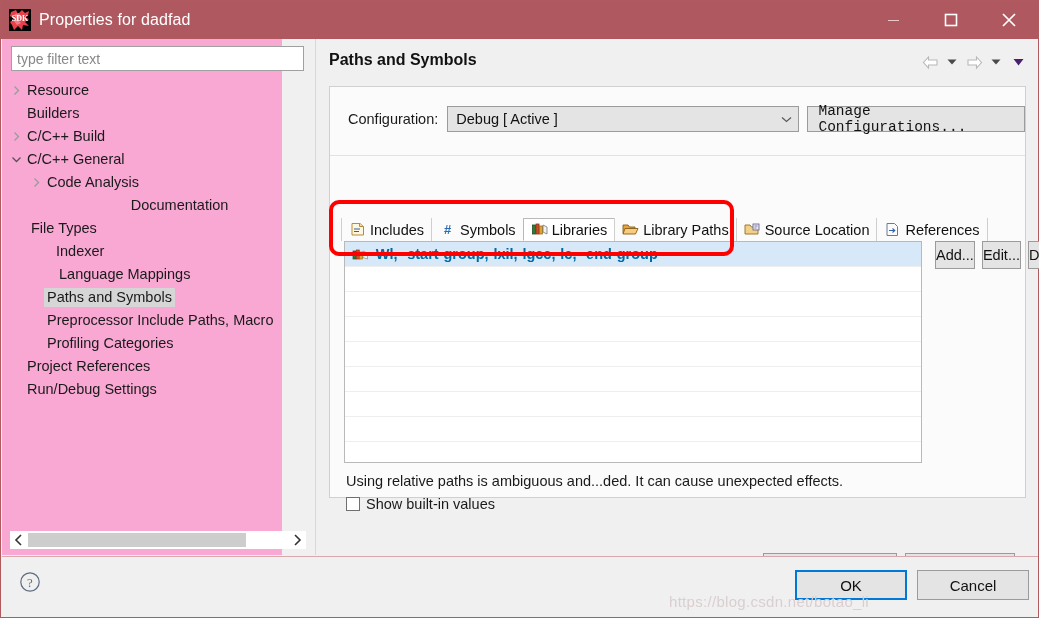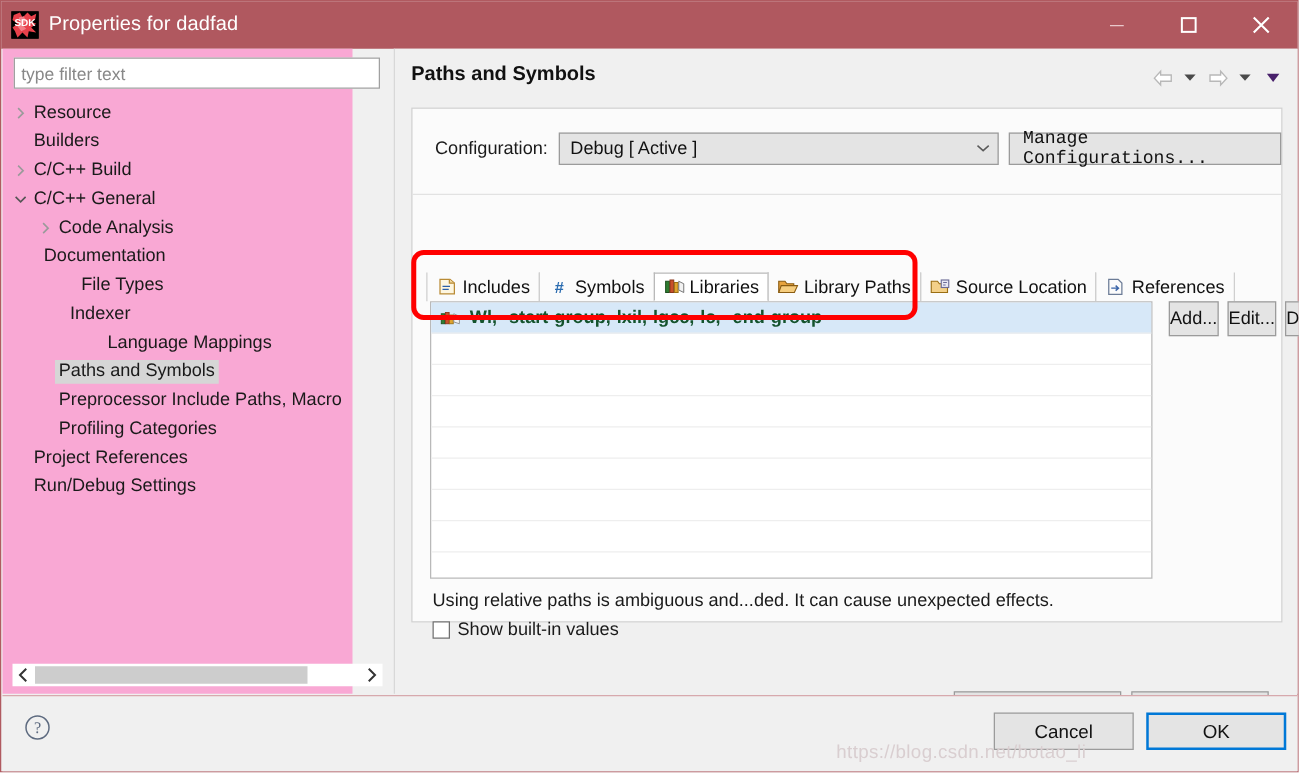--- a/index.html
+++ b/index.html
@@ -29,21 +29,21 @@
     background: #000;
     position: relative; flex: none;
     overflow: hidden;
   }
   .title-icon .spark {
     position: absolute; left: 0; top: 0; width: 22px; height: 22px;
   }
   .title-icon .sdktxt {
     position: absolute; left: 0; top: 5px; width: 22px;
     text-align: center;
-    font-family: Liberation Sans, sans-serif;
+    font-family: Liberation Serif, serif;
     font-size: 8px; font-weight: bold; color: #ffffff;
     letter-spacing: 0px; line-height: 10px;
   }
   .title-text {
     color: #ffffff; font-size: 16px; letter-spacing: 0.1px;
     white-space: nowrap;
   }
   .win-btns {
     position: absolute; right: 0; top: 0; height: 38px;
     display: flex;
@@ -204,21 +204,21 @@
     background: #ffffff;
     border: 1px solid #b9b9b9;
   }
   .list-row {
     height: 25px;
     display: flex; align-items: center;
     padding-left: 6px;
     font-size: 14.5px;
     border-bottom: 1px solid #eeeeee;
   }
-  .list-row.sel { background: #d7e8f8; font-weight: bold; color: #14532d; text-align: right; }
+  .list-row.sel { background: #d7e8f8; font-weight: bold; color: #0369a1; text-align: right; }
   .list-row .litem-icon {
     width: 18px; height: 16px; margin-right: 2px; flex: none;
     display: flex; align-items: center; justify-content: center;
   }
   .list-empty { height: 25px; border-bottom: 1px solid #eeeeee; }
 
   .side-btns {
     position: absolute; left: 605px; top: 154px;
     width: 100px;
     display: flex; flex-direction: row; gap: 7px;
@@ -375,33 +375,33 @@
           <span class="tree-label">C/C++ General</span>
         </div>
         <div class="tree-row" style="padding-left: 26px;">
           <span class="tw-arrow">
             <svg width="9" height="11" viewBox="0 0 9 11">
               <path d="M2.5 1.5 L6.5 5.5 L2.5 9.5" stroke="#9a9a9a" stroke-width="1.3" fill="none"></path>
             </svg>
           </span>
           <span class="tree-label">Code Analysis</span>
         </div>
-        <div class="tree-row" style="padding-left: 14px;">
+        <div class="tree-row" style="padding-left: 27px; justify-content: center;">
           <span class="tw-arrow"></span>
           <span class="tree-label">Documentation</span>
         </div>
-        <div class="tree-row" style="padding-left: 28px; margin-left: 16px;">
+        <div class="tree-row" style="padding-left: 10px;">
           <span class="tw-arrow"></span>
           <span class="tree-label">File Types</span>
         </div>
         <div class="tree-row" style="padding-left: 35px;">
           <span class="tw-arrow"></span>
           <span class="tree-label">Indexer</span>
         </div>
-        <div class="tree-row" style="padding-left: 38px; margin-left: 27px;">
+        <div class="tree-row" style="padding-left: 38px;">
           <span class="tw-arrow"></span>
           <span class="tree-label">Language Mappings</span>
         </div>
         <div class="tree-row selected" style="padding-left: 26px;">
           <span class="tw-arrow"></span>
           <span class="tree-label">Paths and Symbols</span>
         </div>
         <div class="tree-row" style="padding-left: 26px;">
           <span class="tw-arrow"></span>
           <span class="tree-label">Preprocessor Include Paths, Macro</span>
@@ -592,20 +592,20 @@
   <div class="annot"></div>
 
   <div class="footer">
     <div class="help-icon">
       <svg width="22" height="22" viewBox="0 0 22 22">
         <circle cx="11" cy="11" r="9.2" fill="none" stroke="#5e6b80" stroke-width="1.2"></circle>
         <text x="11" y="15.5" font-family="Liberation Serif, serif" font-size="13" fill="#5e6b80" text-anchor="middle">?</text>
       </svg>
     </div>
     <div class="footer-btns">
+      <div class="fbtn default">OK</div>
       <div class="fbtn">Cancel</div>
-      <div class="fbtn default">OK</div>
     </div>
   </div>
 
   <div class="watermark">https://blog.csdn.net/botao_li</div>
 
 </div>
 
 </body></html>

